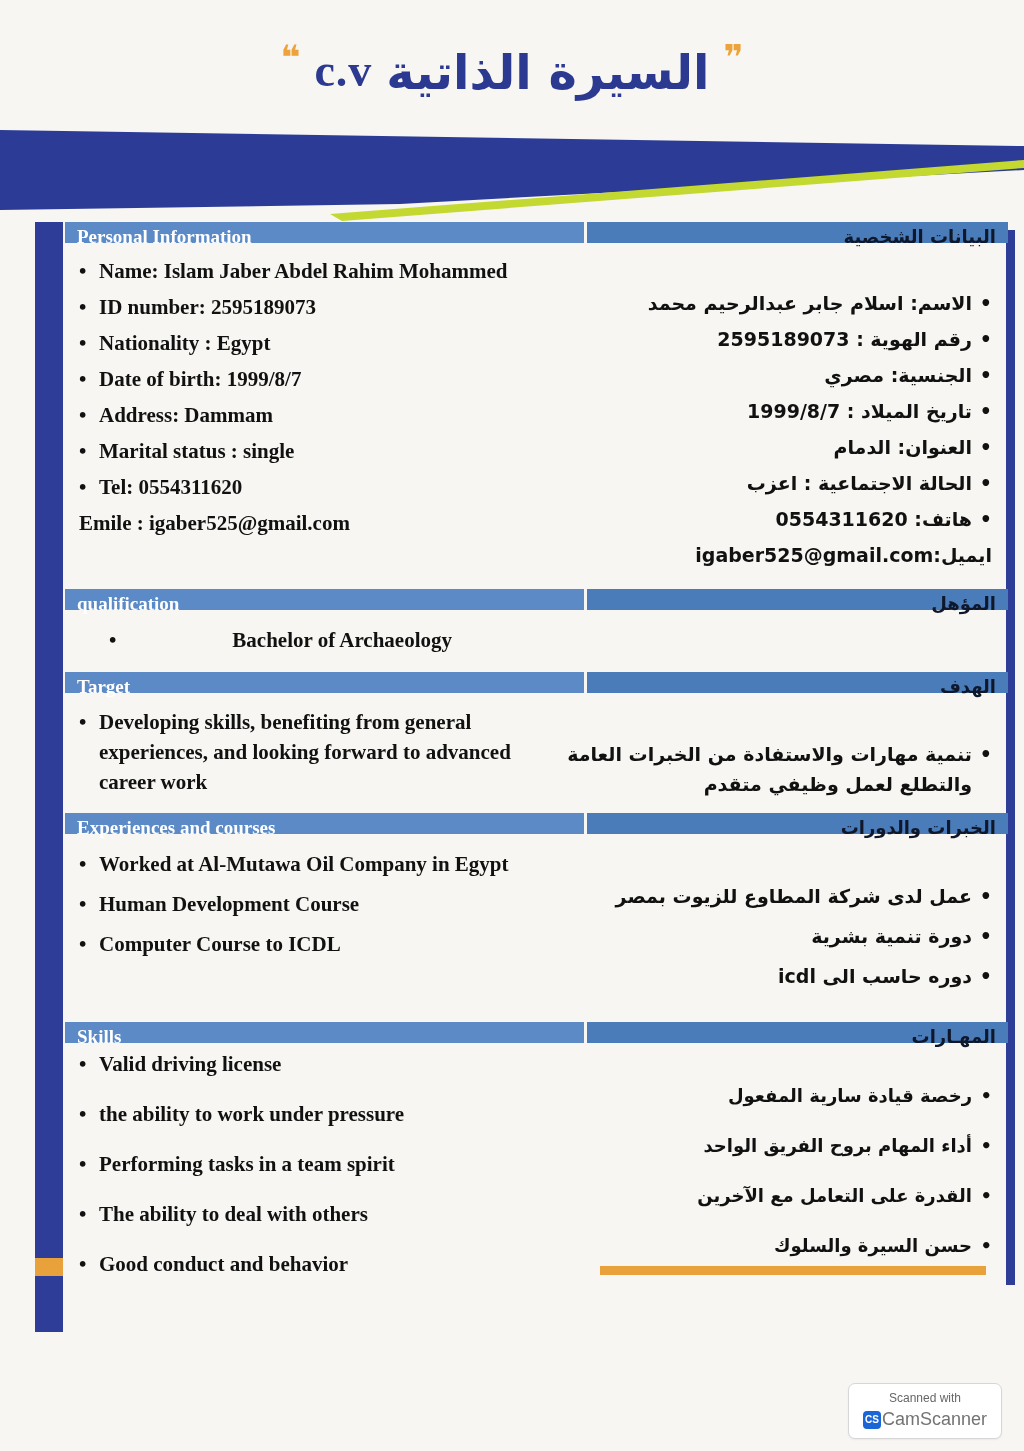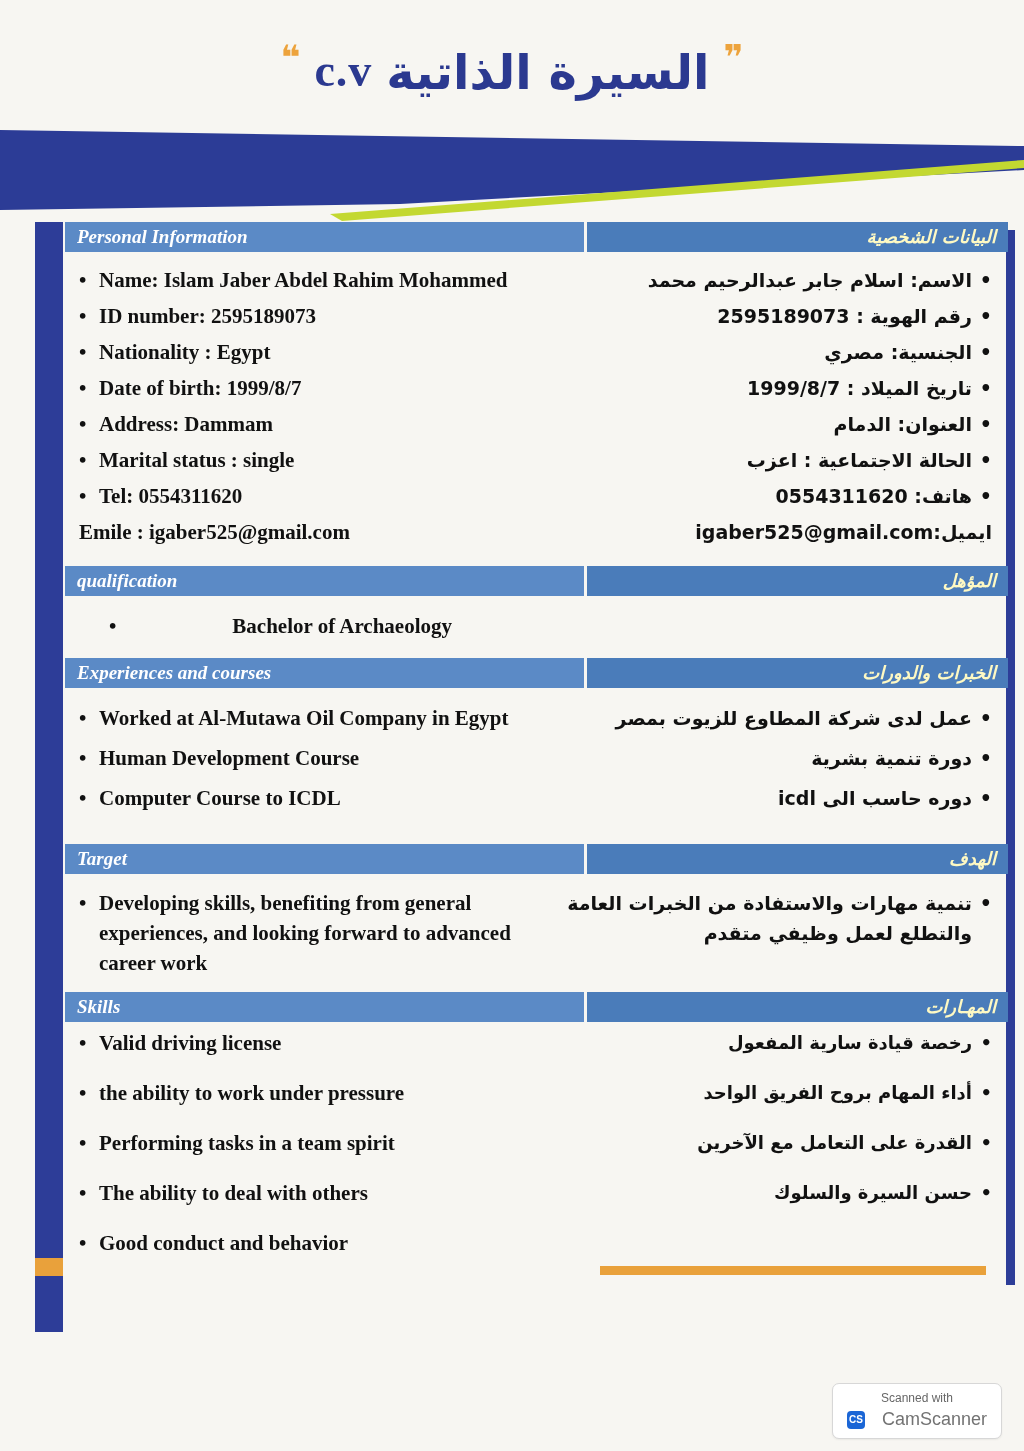--- a/index.html
+++ b/index.html
@@ -41,35 +41,35 @@
   .orange-left{
     position:absolute;left:35px;top:1258px;width:28px;height:18px;
     background:#e9a13b;
   }
   .orange-right{
     position:absolute;left:600px;top:1266px;width:386px;height:9px;
     background:#e9a13b;
   }
   
   .content{position:absolute;left:65px;top:222px;width:943px;}
-  .sec-header{display:flex;height:30px;font-style:italic;}
+  .sec-header{display:flex;height:21px;}
   .hdr-en{
     flex:0 0 55%;background:#5b8ac6;color:#fff;font-weight:bold;
     font-size:19px;line-height:30px;padding-left:12px;box-sizing:border-box;
   }
   .hdr-ar{
-    flex:1;background:#4a7cba;color:#fef9c3;font-weight:bold;
+    flex:1;background:#4a7cba;color:#0f172a;font-weight:bold;
     font-size:18px;line-height:30px;padding-right:12px;box-sizing:border-box;
     text-align:right;font-family:"DejaVu Sans", sans-serif;
     margin-left:3px;
   }
   .sec-body{display:flex;}
   .col-en{flex:0 0 52%;box-sizing:border-box;padding-left:10px;}
   .col-ar{flex:1;box-sizing:border-box;padding-right:12px;
-    font-family:"DejaVu Sans", sans-serif;}
+    font-family:"DejaVu Sans", sans-serif;margin-top:32px;}
   .item{
     position:relative;font-weight:bold;
     padding-inline-start:24px;
   }
   .item::before{
     content:"\2022";position:absolute;inset-inline-start:4px;top:0;
   }
   .item.no-bullet{padding-inline-start:4px;}
   .item.no-bullet::before{content:none;}
   
@@ -94,21 +94,21 @@
   .sec-skills .col-ar .item{font-size:18px;line-height:28px;margin-bottom:22px;}
   
   .camscanner{
     position:absolute;right:22px;bottom:12px;
     background:#ffffff;border:1px solid #d7d7d7;border-radius:7px;
     padding:7px 14px 8px 14px;text-align:center;
     font-family:"Liberation Sans", sans-serif;
     box-shadow:0 1px 2px rgba(0,0,0,0.06);
   }
   .cs-top{font-size:12px;color:#666;margin-bottom:4px;}
-  .cs-bottom{display:flex;align-items:center;justify-content:center;gap:17px;}
+  .cs-bottom{display:flex;align-items:center;justify-content:center;gap:1px;}
   .cs-logo{
     display:inline-block;width:18px;height:18px;line-height:18px;
     background:#1b66d6;color:#fff;font-size:10px;font-weight:bold;
     border-radius:4px;text-align:center;
   }
   .cs-name{font-size:18px;font-weight:normal;color:#737373;}
 </style>
 </head>
 <body>
 
@@ -167,50 +167,50 @@
         <div class="hdr-en">qualification</div>
         <div class="hdr-ar" dir="rtl">المؤهل</div>
       </div>
       <div class="sec-body">
         <div class="col-en">
           <div class="item">Bachelor of Archaeology</div>
         </div>
       </div>
     </div>
 
+    <div class="section sec-target">
+      <div class="sec-header">
+        <div class="hdr-en">Target</div>
+        <div class="hdr-ar" dir="rtl">الهدف</div>
+      </div>
+      <div class="sec-body">
+        <div class="col-en">
+          <div class="item">Developing skills, benefiting from general experiences, and looking forward to advanced career work</div>
+        </div>
+        <div class="col-ar" dir="rtl">
+          <div class="item">تنمية مهارات والاستفادة من الخبرات العامة والتطلع لعمل وظيفي متقدم</div>
+        </div>
+      </div>
+    </div>
+
     <div class="section sec-experience">
       <div class="sec-header">
         <div class="hdr-en">Experiences and courses</div>
         <div class="hdr-ar" dir="rtl">الخبرات والدورات</div>
       </div>
       <div class="sec-body">
         <div class="col-en">
           <div class="item">Worked at Al-Mutawa Oil Company in Egypt</div>
           <div class="item">Human Development Course</div>
           <div class="item">Computer Course to ICDL</div>
         </div>
         <div class="col-ar" dir="rtl">
           <div class="item">عمل لدى شركة المطاوع للزيوت بمصر</div>
           <div class="item">دورة تنمية بشرية</div>
           <div class="item">دوره حاسب الى icdl</div>
-        </div>
-      </div>
-    </div>
-
-    <div class="section sec-target">
-      <div class="sec-header">
-        <div class="hdr-en">Target</div>
-        <div class="hdr-ar" dir="rtl">الهدف</div>
-      </div>
-      <div class="sec-body">
-        <div class="col-en">
-          <div class="item">Developing skills, benefiting from general experiences, and looking forward to advanced career work</div>
-        </div>
-        <div class="col-ar" dir="rtl">
-          <div class="item">تنمية مهارات والاستفادة من الخبرات العامة والتطلع لعمل وظيفي متقدم</div>
         </div>
       </div>
     </div>
 
     <div class="section sec-skills">
       <div class="sec-header">
         <div class="hdr-en">Skills</div>
         <div class="hdr-ar" dir="rtl">المهـارات</div>
       </div>
       <div class="sec-body">

